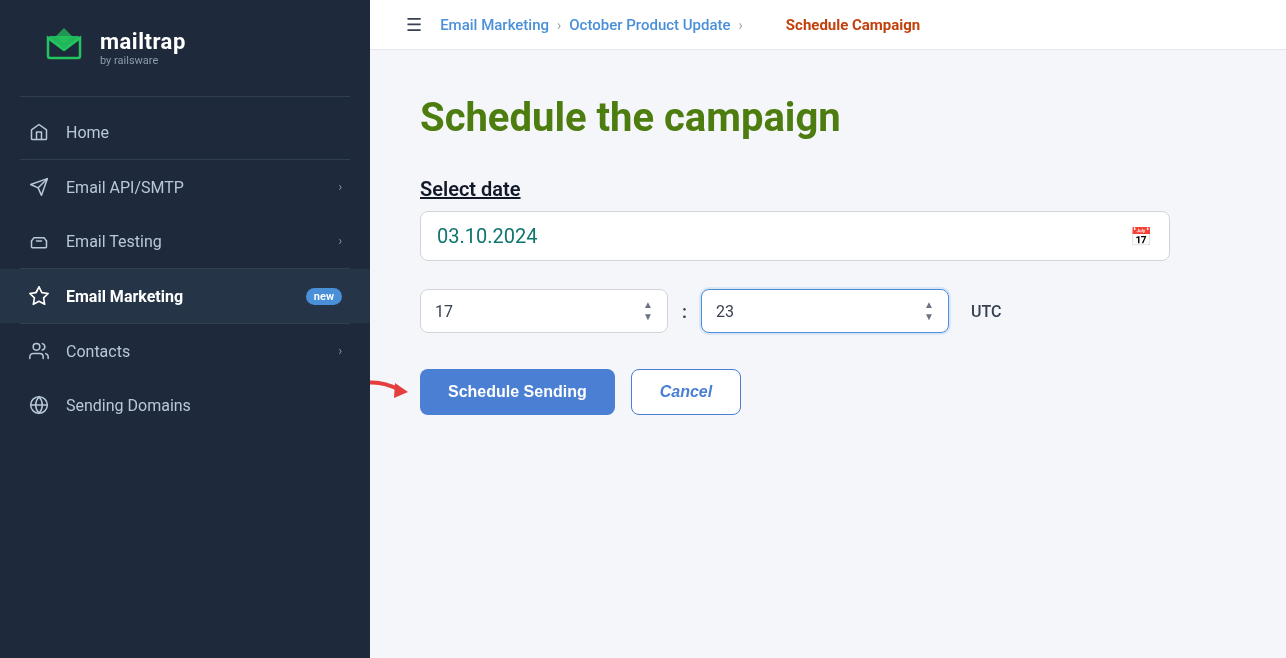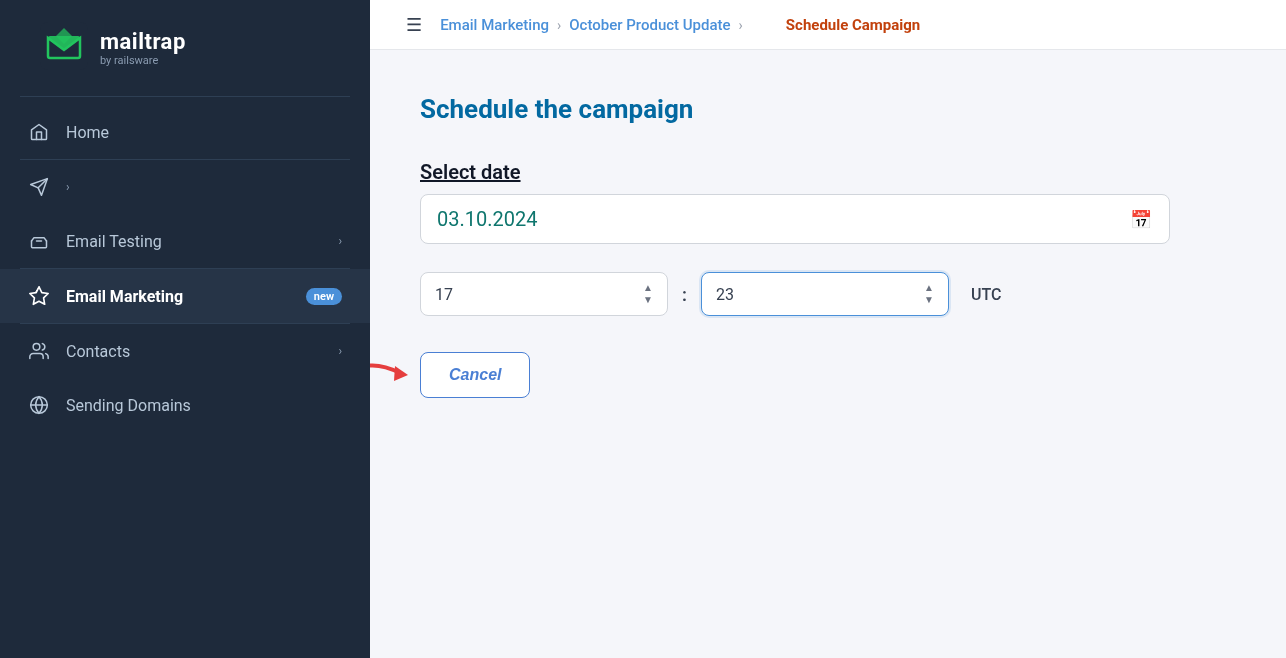--- a/index.html
+++ b/index.html
@@ -151,23 +151,23 @@
     }
 
     
     .page-content {
       flex: 1;
       padding: 44px 50px;
       overflow-y: auto;
     }
 
     .page-title {
-      font-size: 26px;
+      font-size: 40px;
       font-weight: 700;
-      color: #0369a1;
+      color: #4d7c0f;
       margin-bottom: 36px;
     }
 
     .form-section {
       display: flex;
       flex-direction: column;
       gap: 28px;
     }
 
     .field-group {
@@ -347,20 +347,21 @@
 
     <div class="sidebar-divider"></div>
 
     <div class="nav-item">
       <span class="nav-icon">
         <svg width="20" height="20" viewBox="0 0 24 24" fill="none" stroke="currentColor" stroke-width="1.8" stroke-linecap="round" stroke-linejoin="round">
           <line x1="22" y1="2" x2="11" y2="13"></line>
           <polygon points="22 2 15 22 11 13 2 9 22 2"></polygon>
         </svg>
       </span>
+      <span class="nav-label">Email API/SMTP</span>
       <span class="nav-arrow">›</span>
     </div>
 
     <div class="nav-item">
       <span class="nav-icon">
         <svg width="20" height="20" viewBox="0 0 24 24" fill="none" stroke="currentColor" stroke-width="1.8" stroke-linecap="round" stroke-linejoin="round">
           <polyline points="3 12 6 8 10 8 14 8 18 8 21 12"></polyline>
           <path d="M3 12v7a1 1 0 001 1h16a1 1 0 001-1v-7"></path>
           <path d="M9 12h6"></path>
         </svg>
@@ -458,17 +459,18 @@
       </div>
 
       <div class="button-row">
 
         <div class="arrow-annotation">
           <svg class="arrow-svg" viewBox="0 0 90 50" fill="none" xmlns="http://www.w3.org/2000/svg">
             <path d="M10 25 Q30 10 60 25" stroke="#e53e3e" stroke-width="4" fill="none"></path>
             <polygon points="55,18 68,27 54,33" fill="#e53e3e"></polygon>
           </svg>
         </div>
+        <button class="btn-primary">Schedule Sending</button>
         <button class="btn-secondary">Cancel</button>
       </div>
     </div>
   </div>
 </main>
 
 </body></html>

